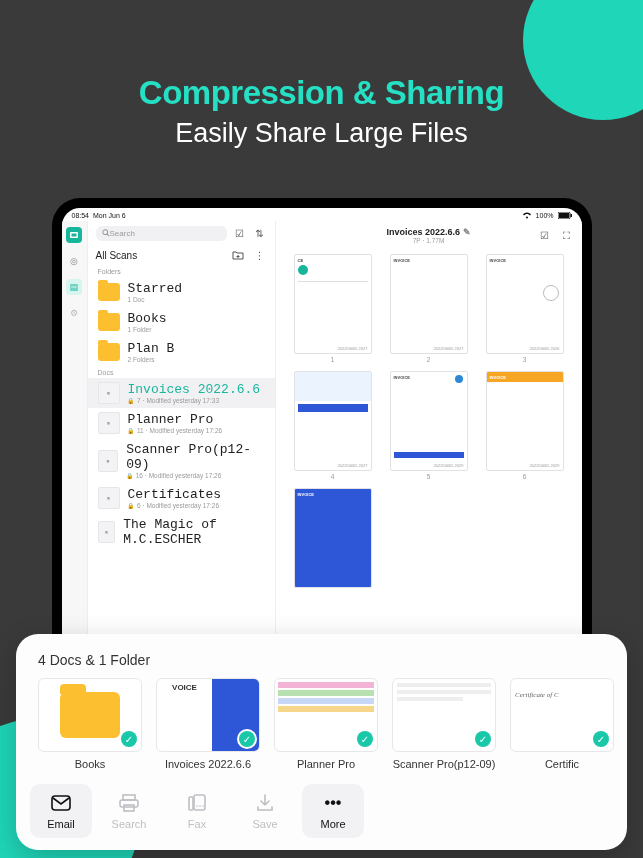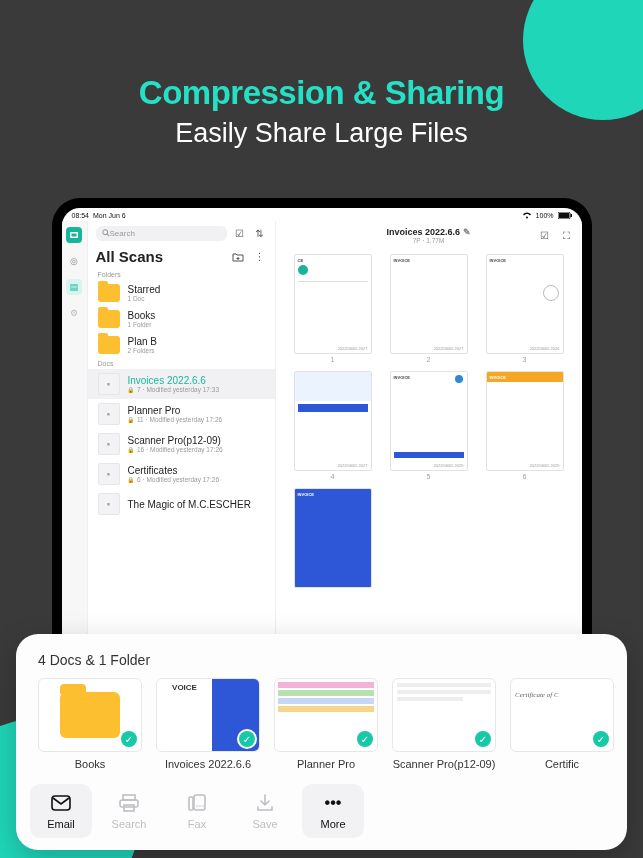--- a/index.html
+++ b/index.html
@@ -141,22 +141,22 @@
     font-size: 10px;
   }
 
   .section-title-row {
     display: flex;
     align-items: center;
     justify-content: space-between;
     padding: 2px 8px 4px;
   }
   .section-title {
-    font-size: 15px;
-    font-weight: 700;
+    font-size: 10px;
+    font-weight: 400;
   }
   .section-title-row .actions { display: flex; gap: 8px; color: #555; }
 
   .subhead {
     font-size: 7px;
     color: #9a9a9a;
     padding: 2px 10px 2px;
   }
 
   .folder-item, .doc-item {
@@ -173,21 +173,21 @@
   }
   .folder-icon::before {
     content: "";
     position: absolute;
     top: -3px; left: 0;
     width: 10px; height: 4px;
     background: #fcbf2f;
     border-radius: 2px 2px 0 0;
   }
   .item-texts { display: flex; flex-direction: column; }
-  .item-name { font-size: 10px; font-weight: 500; color: #222; }
+  .item-name { font-size: 13px; font-weight: 500; color: #222; font-family: Liberation Mono, monospace; }
   .item-meta { font-size: 6.5px; color: #9a9a9a; }
 
   .doc-thumb {
     width: 22px; height: 22px;
     background: #f3f3f5;
     border: 1px solid #e6e6ea;
     border-radius: 2px;
     font-size: 3px;
     color: #888;
     overflow: hidden;

